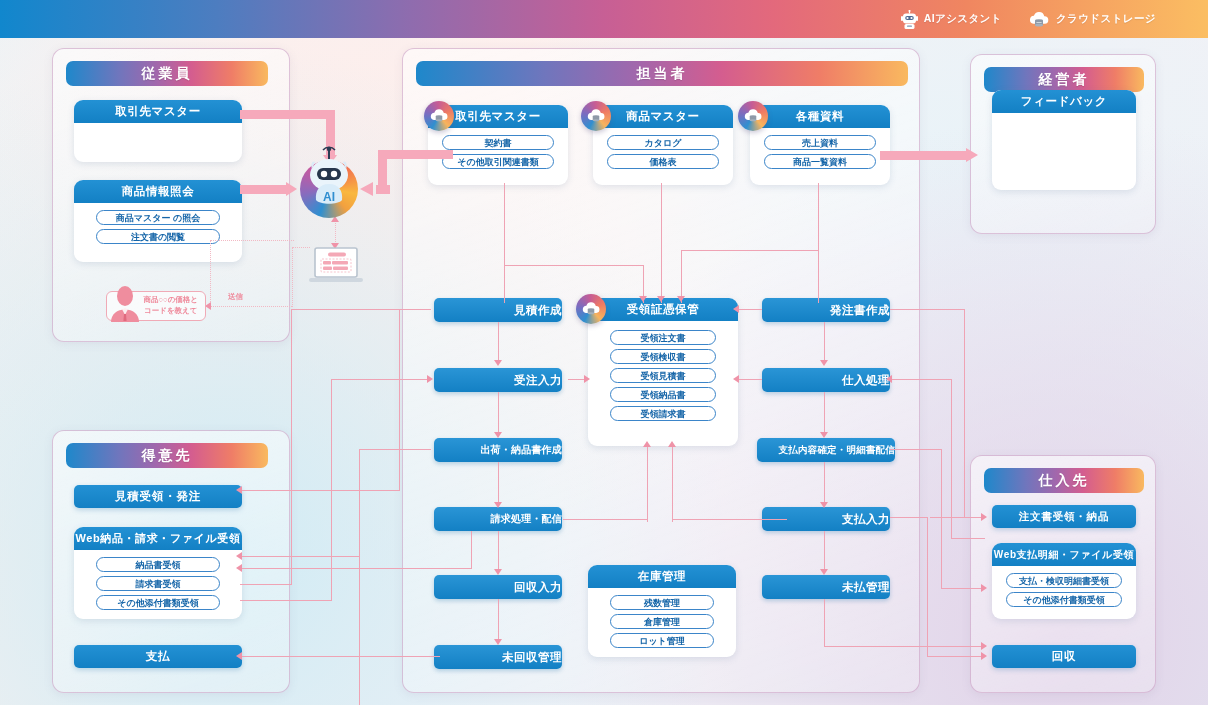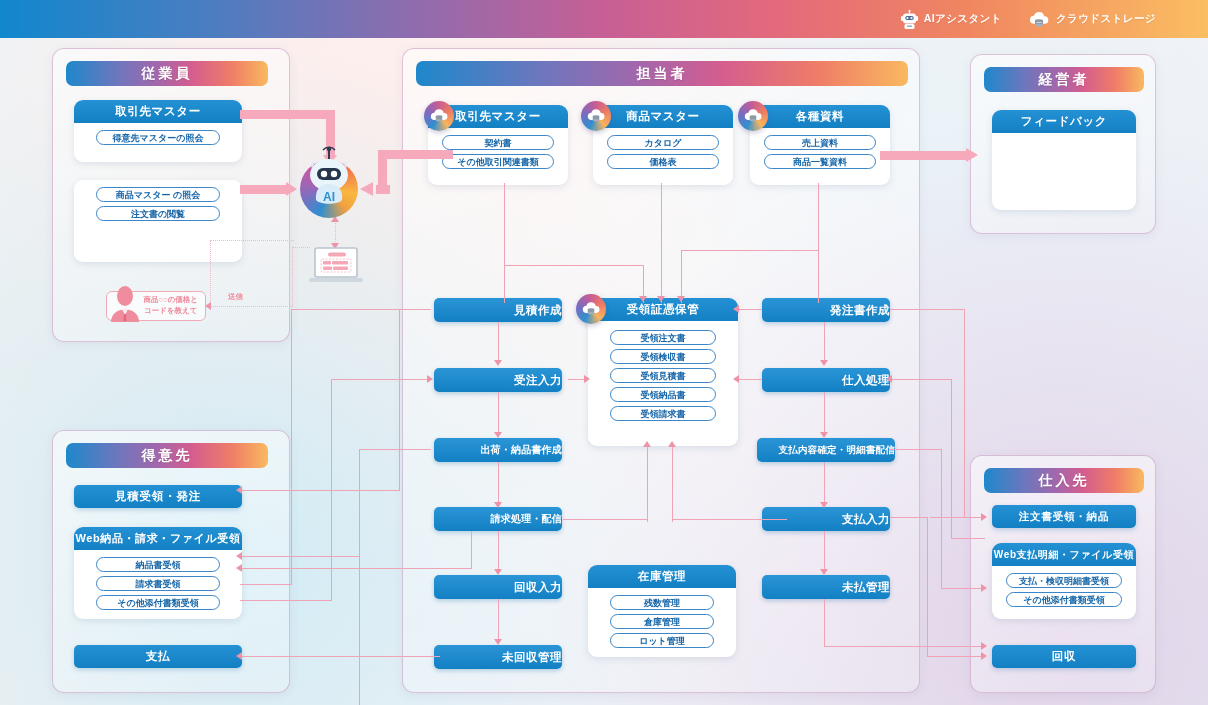--- a/index.html
+++ b/index.html
@@ -281,25 +281,23 @@
 <div class="ln lnh" style="left:890px; top:379px; width:62px;"></div>
 <div class="ar ar-l" style="left:886px; top:375px;"></div>
 <div class="ln lnv" style="left:951px; top:379px; height:160px;"></div>
 <div class="ln lnh" style="left:951px; top:538px; width:34px;"></div>
 
 <div class="panel" style="left:52px; top:48px; width:238px; height:294px;">
   <div class="panel-title" style="width:202px;">従業員</div>
 </div>
 <div class="card" style="left:74px; top:100px; width:168px; height:62px;">
   <div class="card-head">取引先マスター</div>
-  <div class="card-body">
-    <div class="pill" style="width:124px;">得意先マスターの照会</div>
-  </div>
 </div>
 <div class="card" style="left:74px; top:180px; width:168px; height:82px;">
+  <div class="card-head">商品情報照会</div>
   <div class="card-body">
     <div class="pill" style="width:124px;">商品マスター の照会</div>
     <div class="pill" style="width:124px;">注文書の閲覧</div>
   </div>
 </div>
 
 <div id="persona">
   <div class="ptxt">
     <div>商品○○の価格と</div>
     <div>コードを教えて</div>
@@ -430,21 +428,21 @@
   <div class="card-body">
     <div class="pill" style="width:104px;">残数管理</div>
     <div class="pill" style="width:104px;">倉庫管理</div>
     <div class="pill" style="width:104px;">ロット管理</div>
   </div>
 </div>
 
 <div class="panel" style="left:970px; top:54px; width:186px; height:180px;">
   <div class="panel-title" style="width:160px;">経営者</div>
 </div>
-<div class="card" style="left:992px; top:110px; width:144px; height:100px;">
+<div class="card" style="left:992px; top:90px; width:144px; height:100px;">
   <div class="card-head">フィードバック</div>
 </div>
 
 <div class="panel" style="left:52px; top:430px; width:238px; height:263px;">
   <div class="panel-title" style="width:202px;">得意先</div>
 </div>
 <div class="barhead" style="left:74px; top:485px; width:168px;">見積受領・発注</div>
 <div class="card" style="left:74px; top:527px; width:168px; height:92px;">
   <div class="card-head" style="font-size:11px;">Web納品・請求・ファイル受領</div>
   <div class="card-body">

